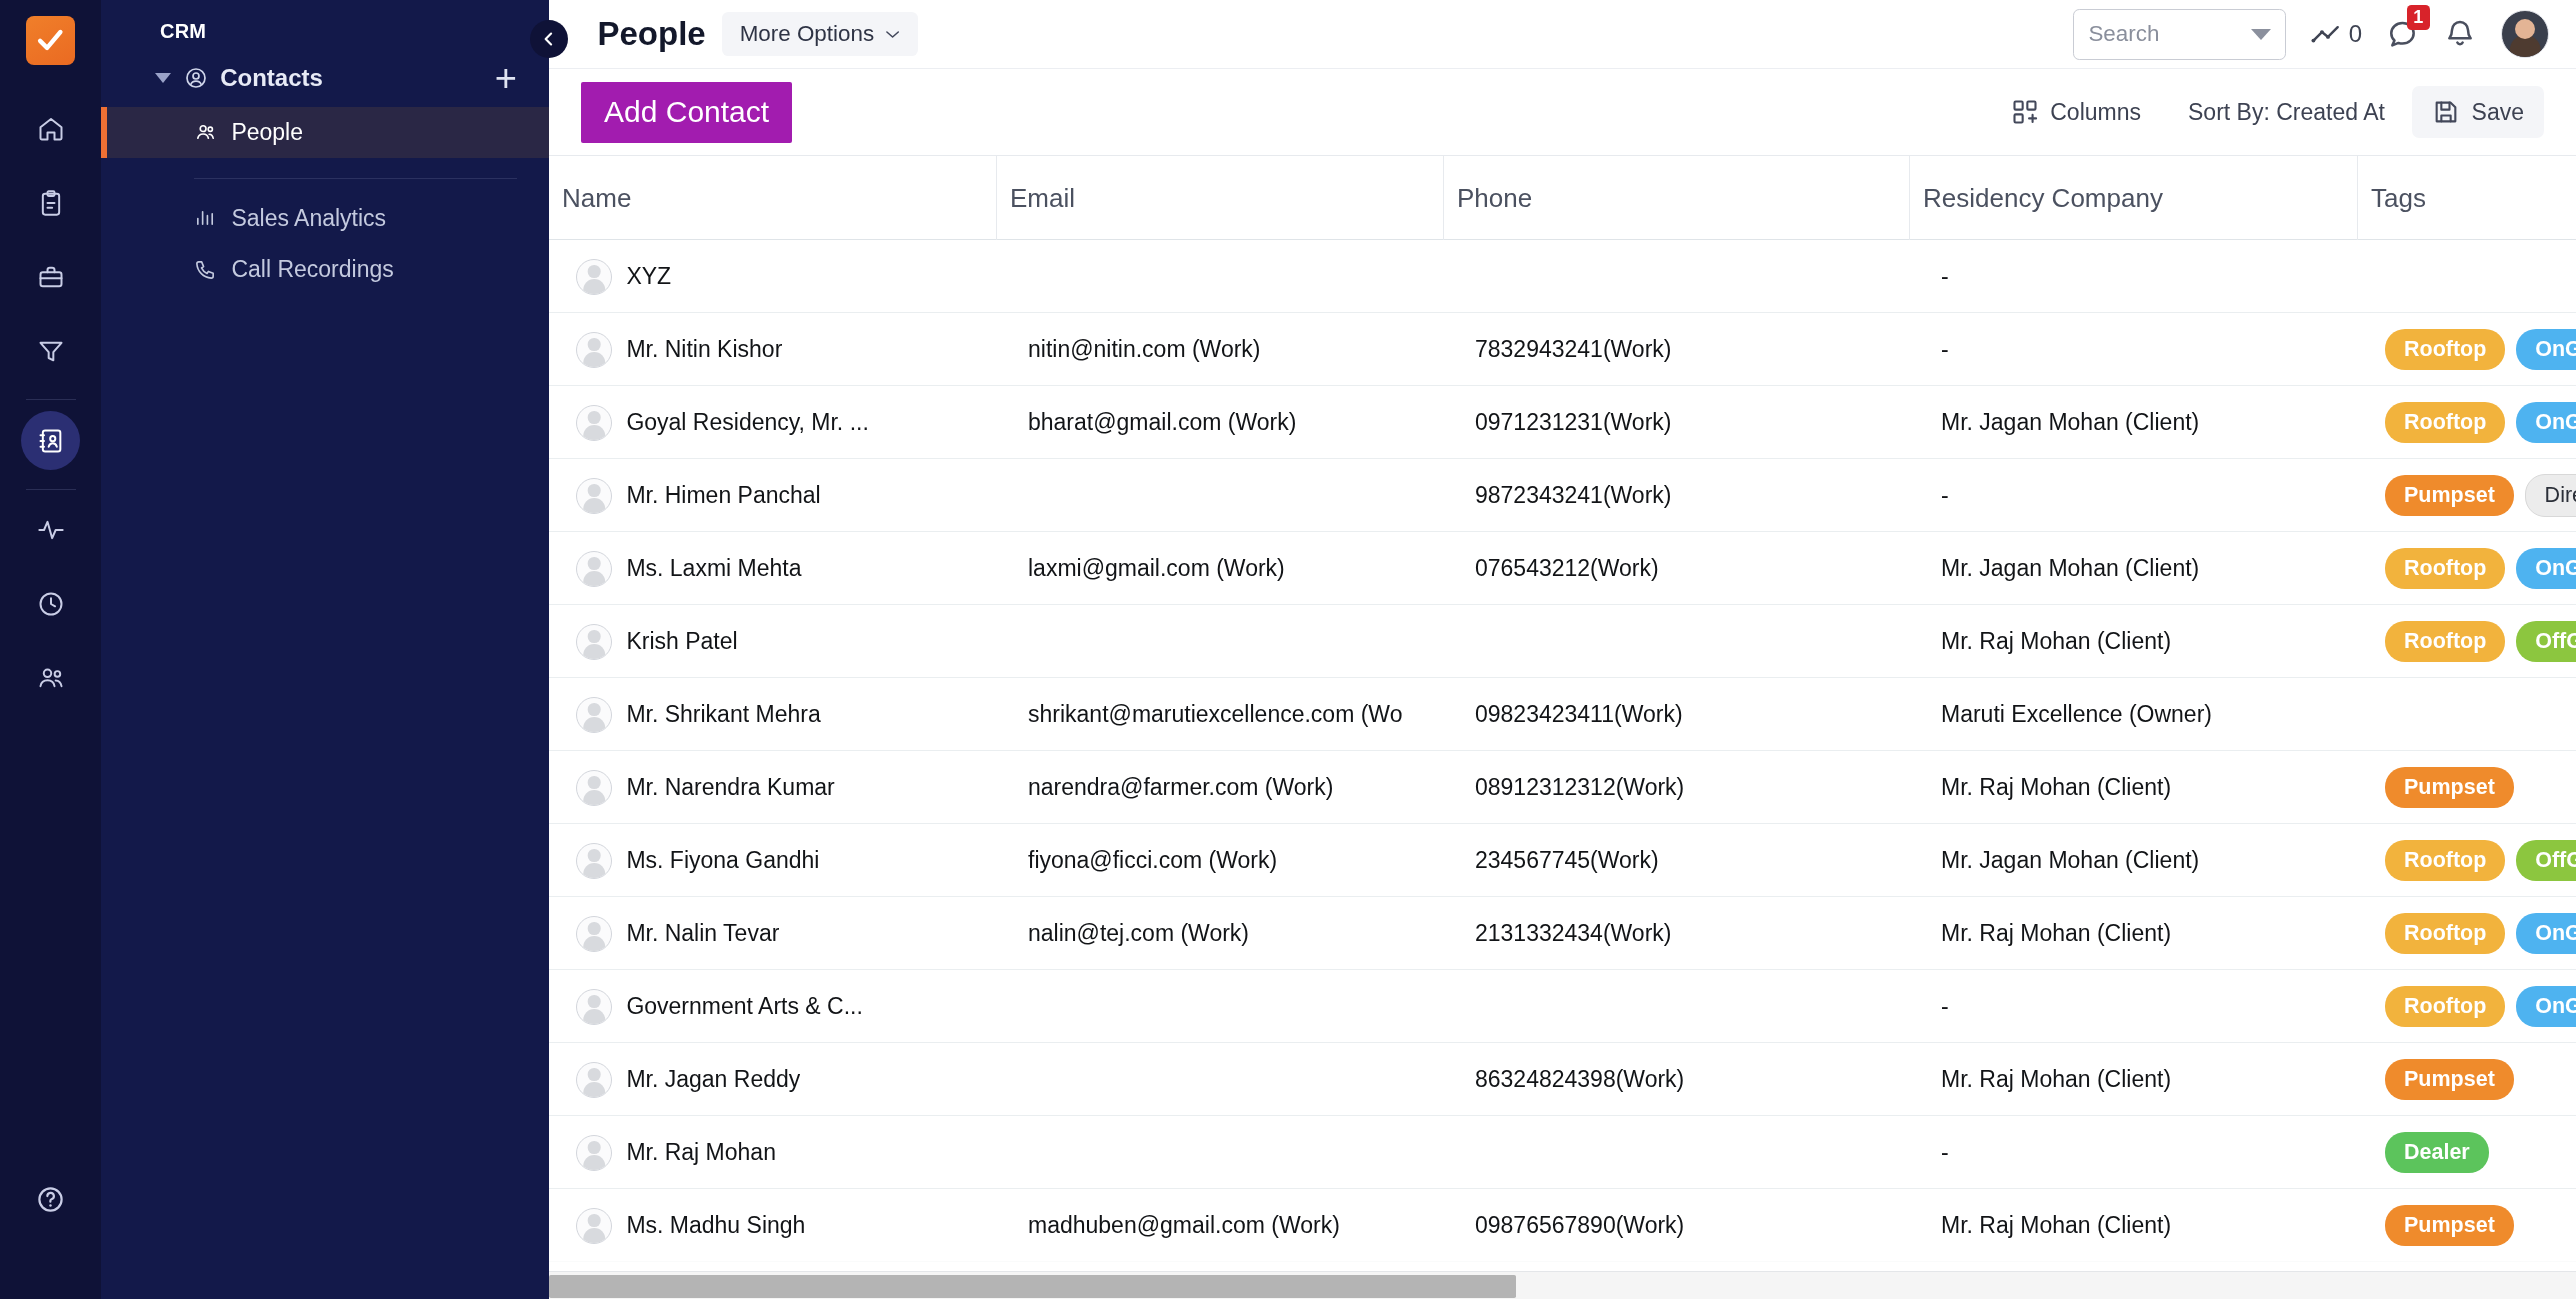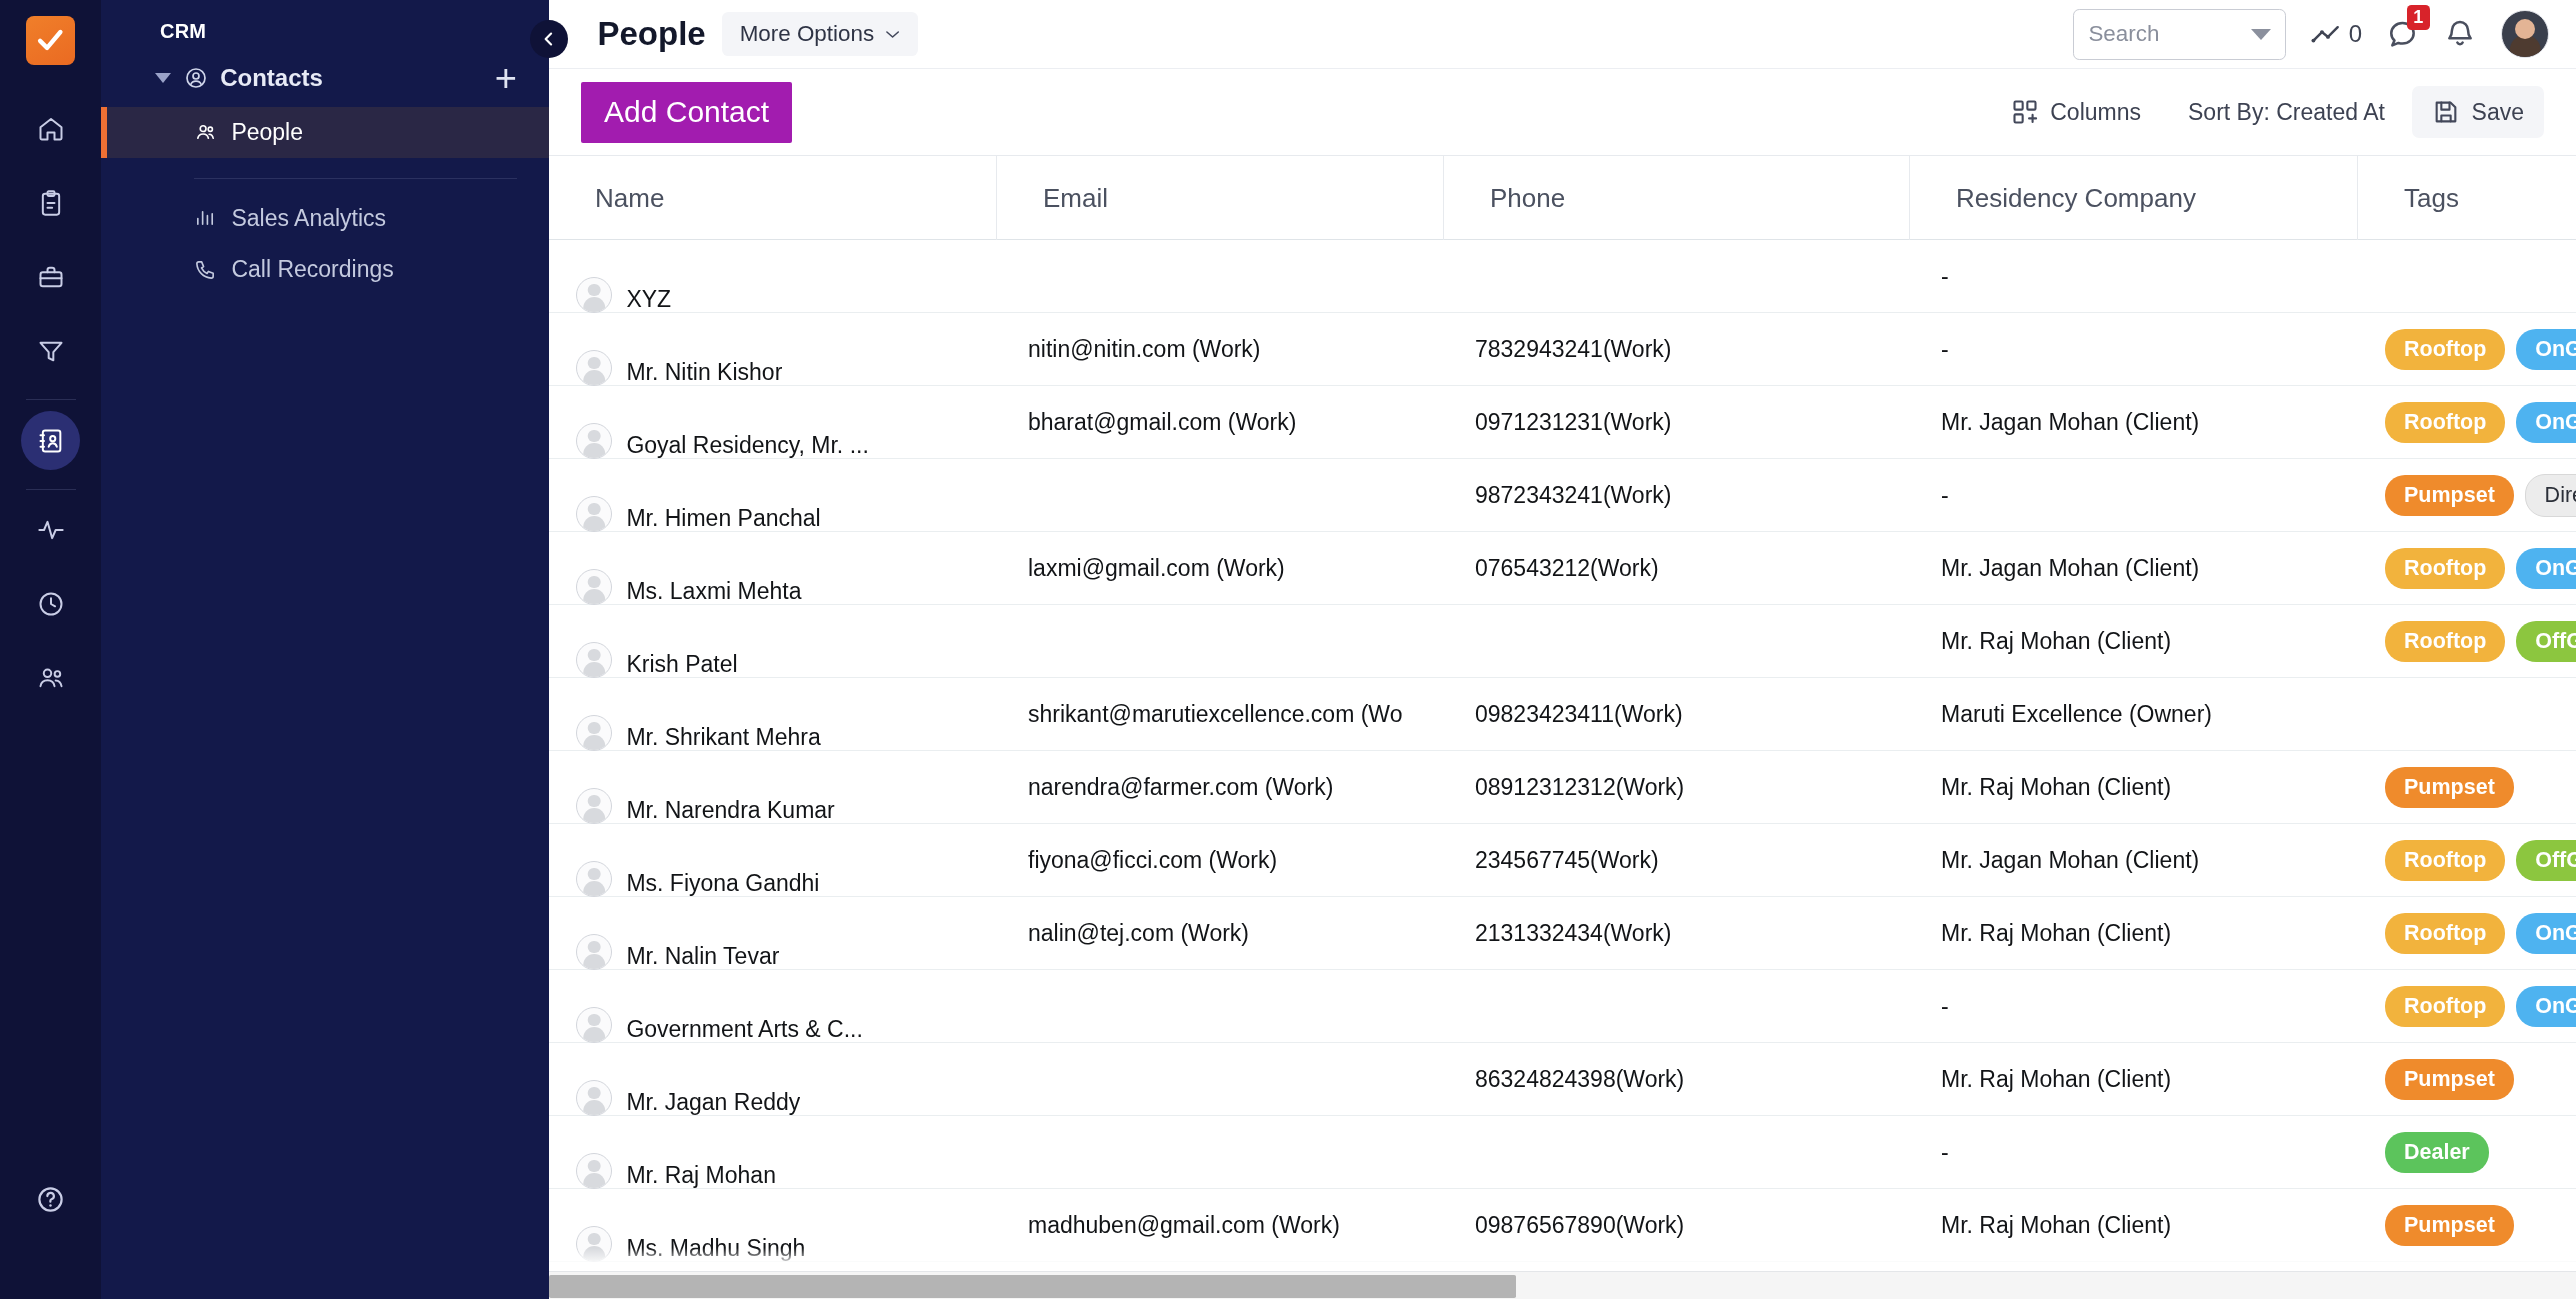--- a/index.html
+++ b/index.html
@@ -163,28 +163,28 @@
     display: grid;
     grid-template-columns: 448px 447px 466px 448px 466px;
     align-items: center;
   }
   .thead {
     height: 85px; border-top: 0.9px solid #e7eaee; border-bottom: 0.9px solid #dfe4e8;
     background: #fff;
   }
   .th {
     font-size: 26px; color: #4b5160; padding-left: 13px; height: 85px;
-    display: flex; align-items: center; border-right: 0.9px solid #e7eaee; margin-left: 33px;
+    display: flex; align-items: center; border-right: 0.9px solid #e7eaee;
   }
   .tbody { position: relative; }
   .trow { height: 73px; border-bottom: 0.9px solid #eaeef0; background: #fff; }
   .td { font-size: 23px; color: #121417; padding-left: 31px; display: flex;
         align-items: center; height: 73px; overflow: hidden;
         white-space: nowrap; }
-  .td.name { gap: 14.4px; padding-left: 27px; align-items: flex-end; }
+  .td.name { gap: 14.4px; padding-left: 27px; }
   .cell-avatar {
     width: 36px; height: 36px; border-radius: 50%; flex: 0 0 36px;
     border: 1.3px solid #d3d6dc; background: #fbfbfc;
     position: relative; overflow: hidden;
   }
   .cell-avatar::before {
     content: ""; position: absolute; left: 50%; top: 17%; transform: translateX(-50%);
     width: 12.6px; height: 12.6px; border-radius: 50%; background: #d8dade;
   }
   .cell-avatar::after {

